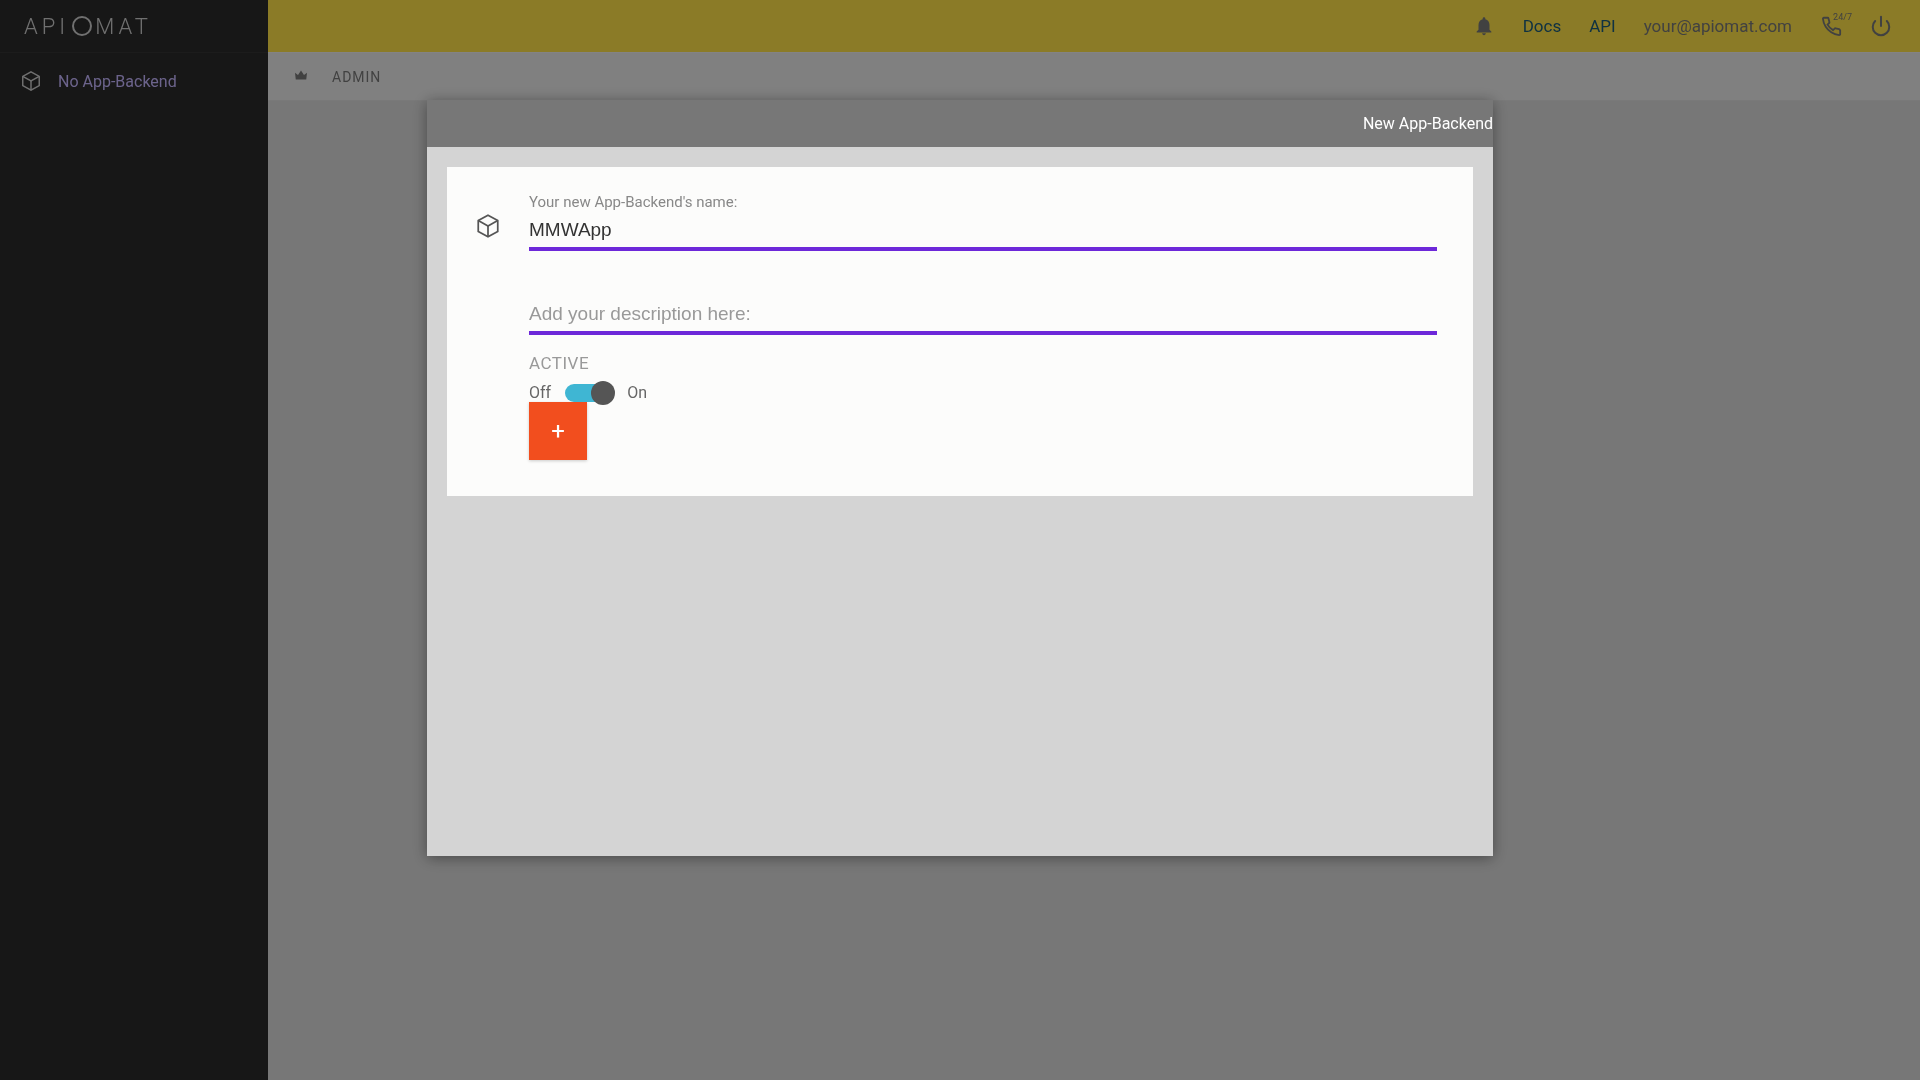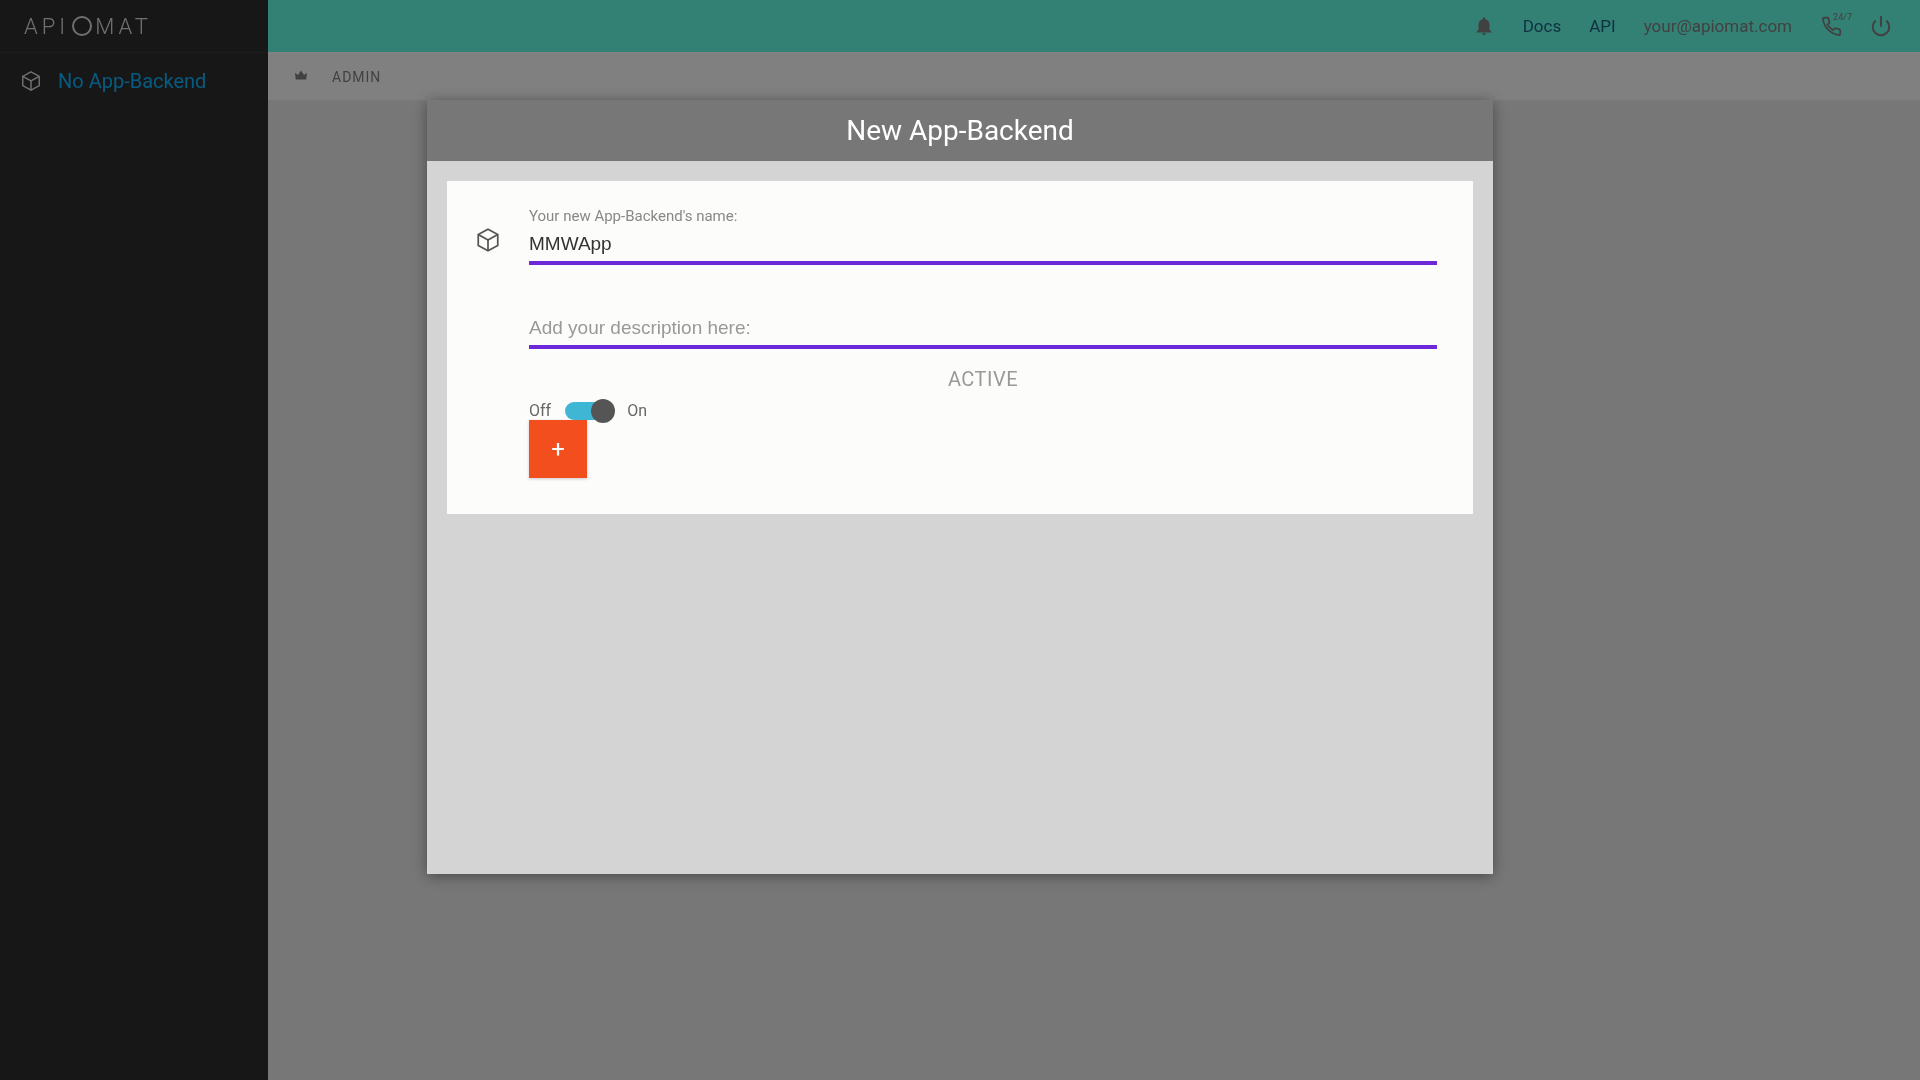--- a/index.html
+++ b/index.html
@@ -37,39 +37,39 @@
     border: 2.5px solid #ccc;
     border-radius: 50%;
     margin: 0 2px;
   }
   .sidebar-item {
     display: flex;
     align-items: center;
     height: 56px;
     padding-left: 20px;
     gap: 16px;
-    color: #0ea5e9;
-    font-size: 20px;
+    color: #c4b5fd;
+    font-size: 16px;
   }
   .cube-icon {
     width: 22px;
     height: 22px;
     color: #ccc;
   }
 
   
   .main {
     flex: 1;
     display: flex;
     flex-direction: column;
     height: 100%;
   }
   .topbar {
     height: 53px;
-    background: #5eead4;
+    background: #fde047;
     border-bottom: 1px solid #eee;
     display: flex;
     align-items: center;
     justify-content: flex-end;
     padding-right: 28px;
     gap: 28px;
     color: #555;
     font-size: 17px;
   }
   .topbar-link { color: #1d5b79; cursor: pointer; }
@@ -111,23 +111,23 @@
     top: 100px;
     transform: translateX(-50%);
     width: 1066px;
     z-index: 20;
     background: #d4d4d4;
     box-shadow: 0 2px 14px rgba(0,0,0,0.4);
   }
   .modal-header {
     background: #777;
     color: #fff;
-    font-size: 28px;
+    font-size: 16px;
     font-weight: 400;
-    text-align: center;
+    text-align: right;
     padding: 14px 0;
   }
   .modal-body-outer {
     padding: 20px;
   }
   .modal-body {
     background: #fcfcfb;
     padding: 26px 36px 36px 28px;
     display: flex;
     gap: 24px;
@@ -152,25 +152,24 @@
     font-size: 19px;
     color: #333;
     padding: 4px 0 6px 0;
     outline: none;
   }
   .text-input::placeholder { color: #999; }
   .field-block { margin-bottom: 48px; }
   .field-block.desc { margin-bottom: 18px; }
 
   .active-label {
-    font-size: 20px;
+    font-size: 17px;
     color: #999;
     letter-spacing: 0.5px;
     margin-bottom: 10px;
-    text-align: center;
   }
   .toggle-row {
     display: flex;
     align-items: center;
     gap: 14px;
     font-size: 16px;
     color: #666;
   }
   .toggle {
     width: 48px;

